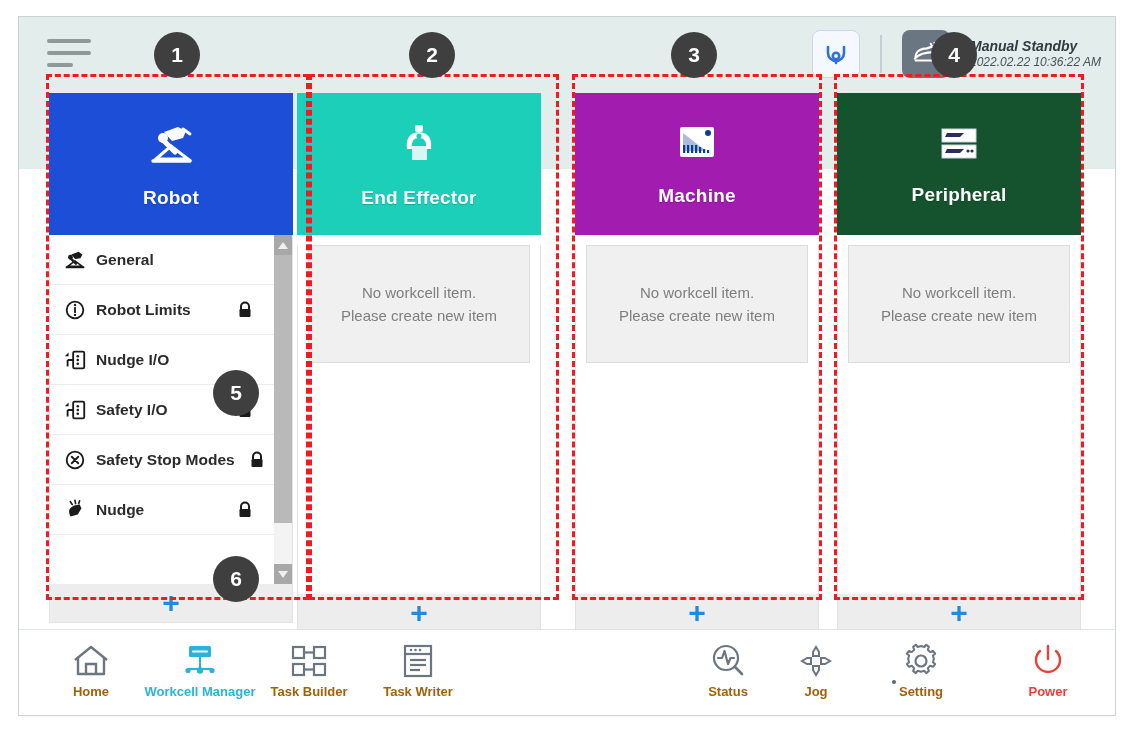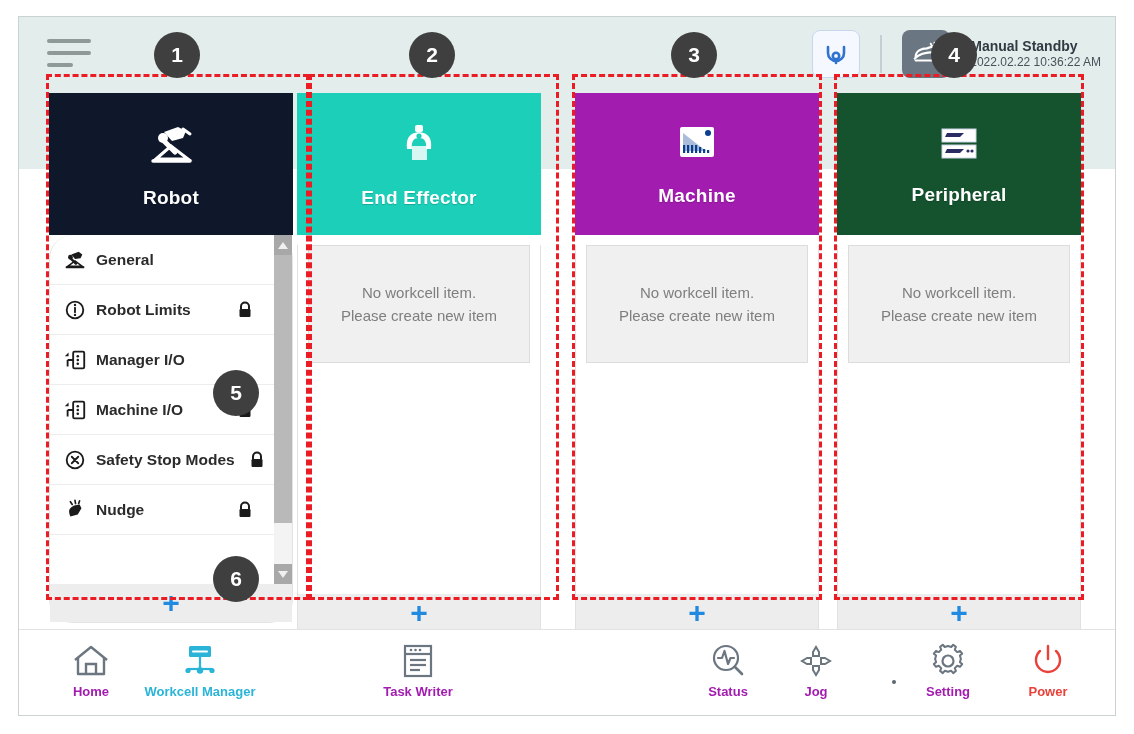--- a/index.html
+++ b/index.html
@@ -20,21 +20,21 @@
   .hamburger{
     position:absolute;left:28px;top:22px;width:44px;height:34px;
     cursor:pointer;
   }
   .hamburger i{display:block;height:4px;background:#8d9a98;border-radius:2px;margin-bottom:8px;}
   .hamburger i:nth-child(1){width:44px;}
   .hamburger i:nth-child(2){width:44px;}
   .hamburger i:nth-child(3){width:26px;}
 
   .hdr-right{
-    position:absolute;right:14px;top:12px;height:50px;display:flex;align-items:center;gap:20px;
+    position:absolute;right:14px;top:12px;height:50px;display:flex;align-items:center;gap:20px;font-style:italic;
   }
   .icon-btn{
     width:48px;height:48px;border:1px solid #c6d7ee;border-radius:8px;background:#f5f9ff;
     display:flex;align-items:center;justify-content:center;cursor:pointer;box-sizing:border-box;
   }
   .divider-v{width:2px;height:38px;background:#c3cfd4;}
   .mode-tile{
     width:48px;height:48px;border-radius:8px;background:#6b7683;
     display:flex;align-items:center;justify-content:center;
   }
@@ -57,21 +57,21 @@
   .col-head{
     height:142px;display:flex;flex-direction:column;align-items:center;justify-content:center;
     color:#fff;box-sizing:border-box;cursor:pointer;
   }
   .col-head .ttl{font-size:19px;font-weight:bold;margin-top:14px;letter-spacing:.2px;
     text-shadow:0 1px 1px rgba(0,0,0,.18);}
   .col-body{
     height:388px;background:#ffffff;border:1px solid #e1e1e1;border-top:none;
     box-sizing:border-box;position:relative;
   }
-  .col.c0 .col-body{border-color:#e4e4e4;border-radius:24px;}
+  .col.c0 .col-body{border-color:#e4e4e4;}
 
   
   .empty-card{
     margin:10px;height:118px;background:#f0f0f0;border:1px solid #dcdcdc;
     display:flex;flex-direction:column;align-items:center;justify-content:center;
     color:#7e7e7e;font-size:15px;line-height:1.55;box-sizing:border-box;
   }
   .addbar{
     position:absolute;left:0;bottom:0;width:100%;height:38px;background:#ededed;
     display:flex;align-items:center;justify-content:center;cursor:pointer;box-sizing:border-box;
@@ -103,21 +103,21 @@
   .botnav{
     position:absolute;left:0;bottom:0;width:100%;height:86px;background:#fff;
     border-top:1px solid #dfe4e3;box-sizing:border-box;
   }
   .nav-item{
     position:absolute;top:10px;width:108px;height:70px;
     display:flex;flex-direction:column;align-items:center;justify-content:flex-start;
     cursor:pointer;
   }
   .nav-item .nico{height:42px;display:flex;align-items:center;justify-content:center;}
-  .nav-item .nlbl{font-size:13px;font-weight:bold;color:#a21caf;margin-top:2px;white-space:nowrap;}
+  .nav-item .nlbl{font-size:13px;font-weight:bold;color:#a16207;margin-top:2px;white-space:nowrap;}
   .nav-item.active .nlbl{color:#29b4d8;}
   .nav-item.power .nlbl{color:#e8413a;}
   .dot-sep{position:absolute;top:50px;left:873px;width:4px;height:4px;border-radius:50%;background:#5c6670;}
 
   
   .dash{
     position:absolute;border:3px dashed #ec1c24;box-sizing:border-box;pointer-events:none;
   }
   .badge{
     position:absolute;width:46px;height:46px;border-radius:50%;background:#3f3f3f;
@@ -159,21 +159,21 @@
       <div class="mode-text">
         <span class="mode-title">Manual Standby</span>
         <span class="mode-time">2022.02.22 10:36:22 AM</span>
       </div>
     </div>
   </div>
 
   <div class="board">
 
     <div class="col c0">
-      <div class="col-head" style="background:#0f172a">
+      <div class="col-head" style="background:#1d4ed8">
         <span>
           <svg width="58" height="50" viewBox="0 0 58 50" aria-hidden="true">
             <path d="M22 13 L36 8 L44 12 L41 19 L30 22 Z" fill="#fff"></path>
             <circle cx="21" cy="19" r="5" fill="#fff"></circle>
             <path d="M21 21 L33 33" stroke="#fff" stroke-width="5" stroke-linecap="round"></path>
             <path d="M14 40 L29 27 L46 40 Z" fill="none" stroke="#fff" stroke-width="3"></path>
             <line x1="11" y1="42" x2="48" y2="42" stroke="#fff" stroke-width="3.4" stroke-linecap="round"></line>
             <line x1="41" y1="10" x2="48" y2="15" stroke="#fff" stroke-width="3" stroke-linecap="round"></line>
           </svg>
         </span>
@@ -220,36 +220,36 @@
               <span class="ico">
                 <svg width="24" height="24" viewBox="0 0 26 26" aria-hidden="true">
                   <rect x="11" y="4" width="12" height="18" rx="1.5" fill="none" stroke="#1b1b1b" stroke-width="2"></rect>
                   <circle cx="16" cy="9" r="1.4" fill="#1b1b1b"></circle>
                   <circle cx="16" cy="13" r="1.4" fill="#1b1b1b"></circle>
                   <circle cx="16" cy="17" r="1.4" fill="#1b1b1b"></circle>
                   <path d="M11 13 H5 M5 13 V20" stroke="#1b1b1b" stroke-width="2" fill="none"></path>
                   <path d="M2 9 L6 5 L6 9 Z" fill="#1b1b1b"></path>
                 </svg>
               </span>
-              <span class="lbl">Manager I/O</span>
+              <span class="lbl">Nudge I/O</span>
               <span class="lock sp"></span>
             </div>
 
             <div class="row">
               <span class="ico">
                 <svg width="24" height="24" viewBox="0 0 26 26" aria-hidden="true">
                   <rect x="11" y="4" width="12" height="18" rx="1.5" fill="none" stroke="#1b1b1b" stroke-width="2"></rect>
                   <circle cx="16" cy="9" r="1.4" fill="#1b1b1b"></circle>
                   <circle cx="16" cy="13" r="1.4" fill="#1b1b1b"></circle>
                   <circle cx="16" cy="17" r="1.4" fill="#1b1b1b"></circle>
                   <path d="M11 13 H5 M5 13 V20" stroke="#1b1b1b" stroke-width="2" fill="none"></path>
                   <path d="M2 9 L6 5 L6 9 Z" fill="#1b1b1b"></path>
                 </svg>
               </span>
-              <span class="lbl">Machine I/O</span>
+              <span class="lbl">Safety I/O</span>
               <span class="lock sp">
                 <svg width="16" height="18" viewBox="0 0 16 18" aria-hidden="true">
                   <path d="M4 8 V5.5 A4 4 0 0 1 12 5.5 V8" fill="none" stroke="#1b1b1b" stroke-width="2"></path>
                   <rect x="2.5" y="8" width="11" height="8" rx="1.2" fill="#1b1b1b"></rect>
                 </svg>
               </span>
             </div>
 
             <div class="row">
               <span class="ico">
@@ -406,20 +406,33 @@
           <line x1="22" y1="15" x2="22" y2="27" stroke="#29b4d8" stroke-width="2.2"></line>
           <line x1="10" y1="27" x2="34" y2="27" stroke="#29b4d8" stroke-width="2.2"></line>
           <circle cx="10" cy="28.5" r="2.6" fill="#29b4d8"></circle>
           <circle cx="22" cy="28.5" r="3.2" fill="#29b4d8"></circle>
           <circle cx="34" cy="28.5" r="2.6" fill="#29b4d8"></circle>
         </svg>
       </span>
       <span class="nlbl">Workcell Manager</span>
     </div>
 
+    <div class="nav-item" style="left:236px">
+      <span class="nico">
+        <svg width="42" height="38" viewBox="0 0 42 38" aria-hidden="true">
+          <rect x="5" y="5" width="11" height="11" fill="none" stroke="#6b7680" stroke-width="2.2"></rect>
+          <rect x="26" y="5" width="11" height="11" fill="none" stroke="#6b7680" stroke-width="2.2"></rect>
+          <rect x="5" y="22" width="11" height="11" fill="none" stroke="#6b7680" stroke-width="2.2"></rect>
+          <rect x="26" y="22" width="11" height="11" fill="none" stroke="#6b7680" stroke-width="2.2"></rect>
+          <line x1="16" y1="10.5" x2="26" y2="10.5" stroke="#6b7680" stroke-width="2.2"></line>
+          <line x1="16" y1="27.5" x2="26" y2="27.5" stroke="#6b7680" stroke-width="2.2"></line>
+        </svg>
+      </span>
+      <span class="nlbl">Task Builder</span>
+    </div>
 
     <div class="nav-item" style="left:345px">
       <span class="nico">
         <svg width="40" height="38" viewBox="0 0 40 38" aria-hidden="true">
           <rect x="7" y="4" width="26" height="30" fill="none" stroke="#6b7680" stroke-width="2.2"></rect>
           <line x1="7" y1="12" x2="33" y2="12" stroke="#6b7680" stroke-width="2.2"></line>
           <circle cx="13" cy="8" r="1.3" fill="#6b7680"></circle>
           <circle cx="17.5" cy="8" r="1.3" fill="#6b7680"></circle>
           <circle cx="22" cy="8" r="1.3" fill="#6b7680"></circle>
           <line x1="12" y1="18" x2="28" y2="18" stroke="#6b7680" stroke-width="2.2"></line>
@@ -448,21 +461,21 @@
           <path d="M18 24 L24 24 L24 28 L21 33 L18 28 Z" fill="none" stroke="#6b7680" stroke-width="2"></path>
           <path d="M12 16 L7 19 L12 22 L16 22 L16 16 Z" fill="none" stroke="#6b7680" stroke-width="2"></path>
           <path d="M30 16 L35 19 L30 22 L26 22 L26 16 Z" fill="none" stroke="#6b7680" stroke-width="2"></path>
         </svg>
       </span>
       <span class="nlbl">Jog</span>
     </div>
 
     <div class="dot-sep"></div>
 
-    <div class="nav-item" style="left:875px">
+    <div class="nav-item" style="left:848px">
       <span class="nico">
         <svg width="40" height="38" viewBox="0 0 40 38" aria-hidden="true">
           <path d="M20 4 l3.3 1 1.9-2.3 2.7 2.2 -1.1 2.8 2.4 2.4 2.8-1.1 2.2 2.7 -2.3 1.9 1 3.3 -1 3.3 2.3 1.9 -2.2 2.7 -2.8-1.1 -2.4 2.4 1.1 2.8 -2.7 2.2 -1.9-2.3 -3.3 1 -3.3-1 -1.9 2.3 -2.7-2.2 1.1-2.8 -2.4-2.4 -2.8 1.1 -2.2-2.7 2.3-1.9 -1-3.3 1-3.3 -2.3-1.9 2.2-2.7 2.8 1.1 2.4-2.4 -1.1-2.8 2.7-2.2 1.9 2.3 z" fill="none" stroke="#6b7680" stroke-width="2" stroke-linejoin="round"></path>
           <circle cx="20" cy="19" r="5.5" fill="none" stroke="#6b7680" stroke-width="2.2"></circle>
         </svg>
       </span>
       <span class="nlbl">Setting</span>
     </div>
 
     <div class="nav-item power" style="left:975px">

